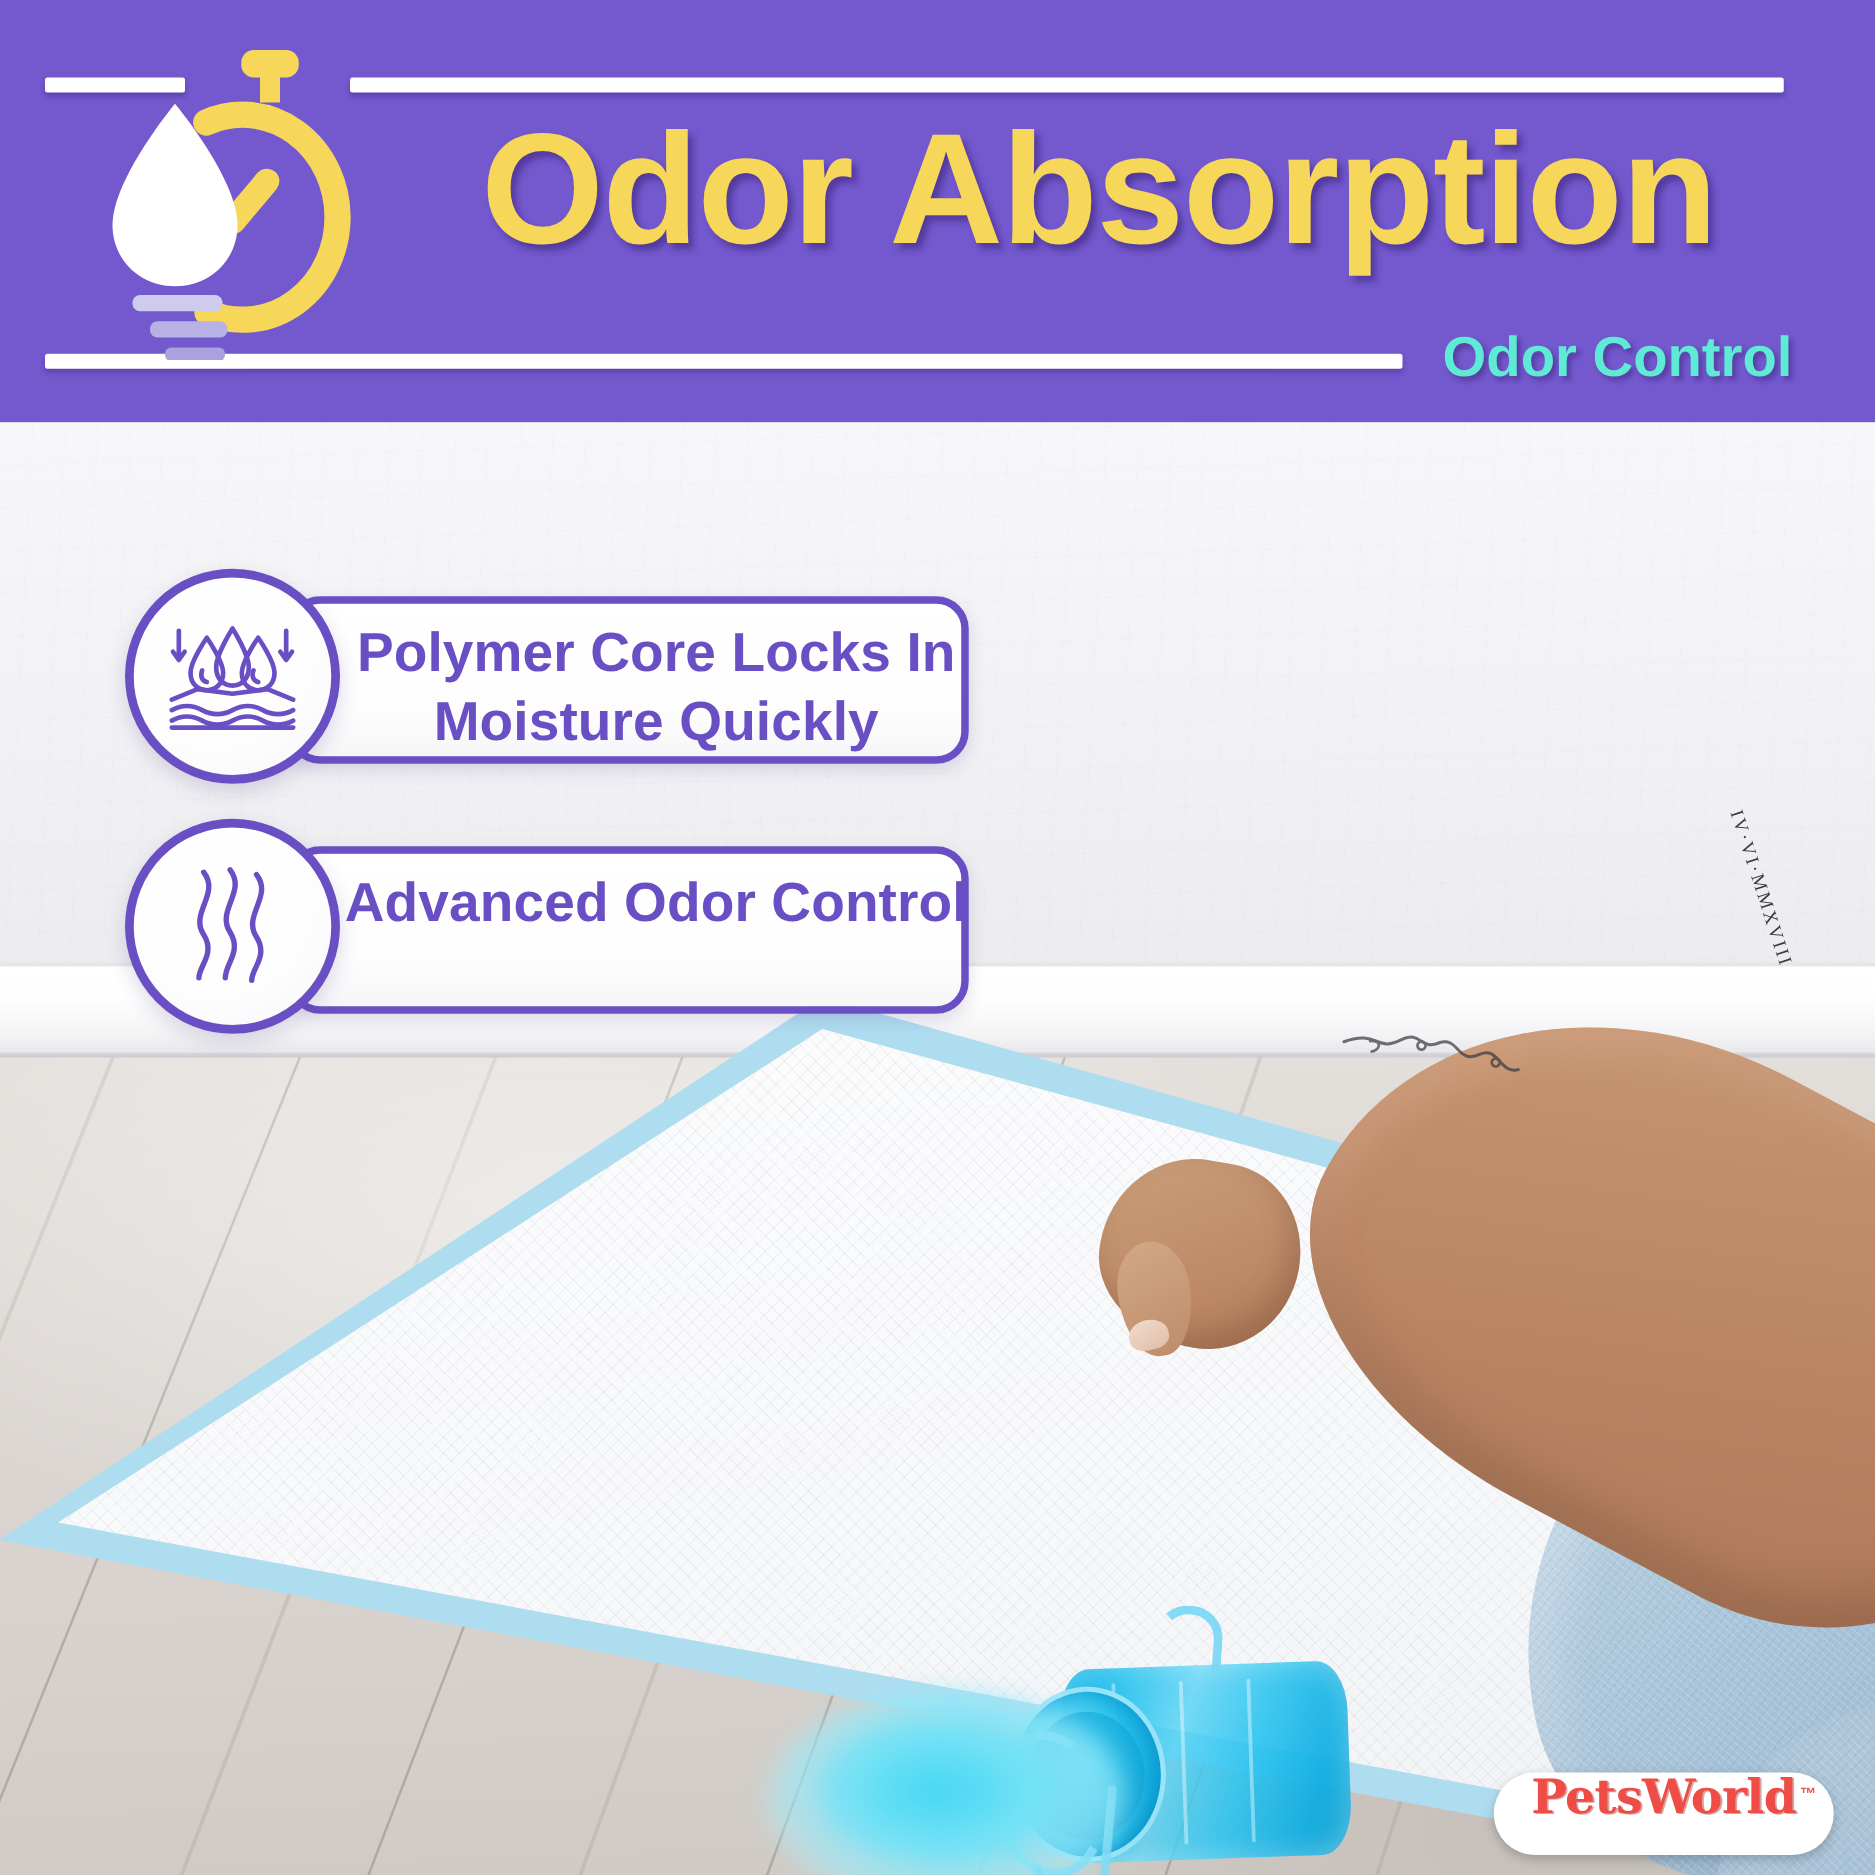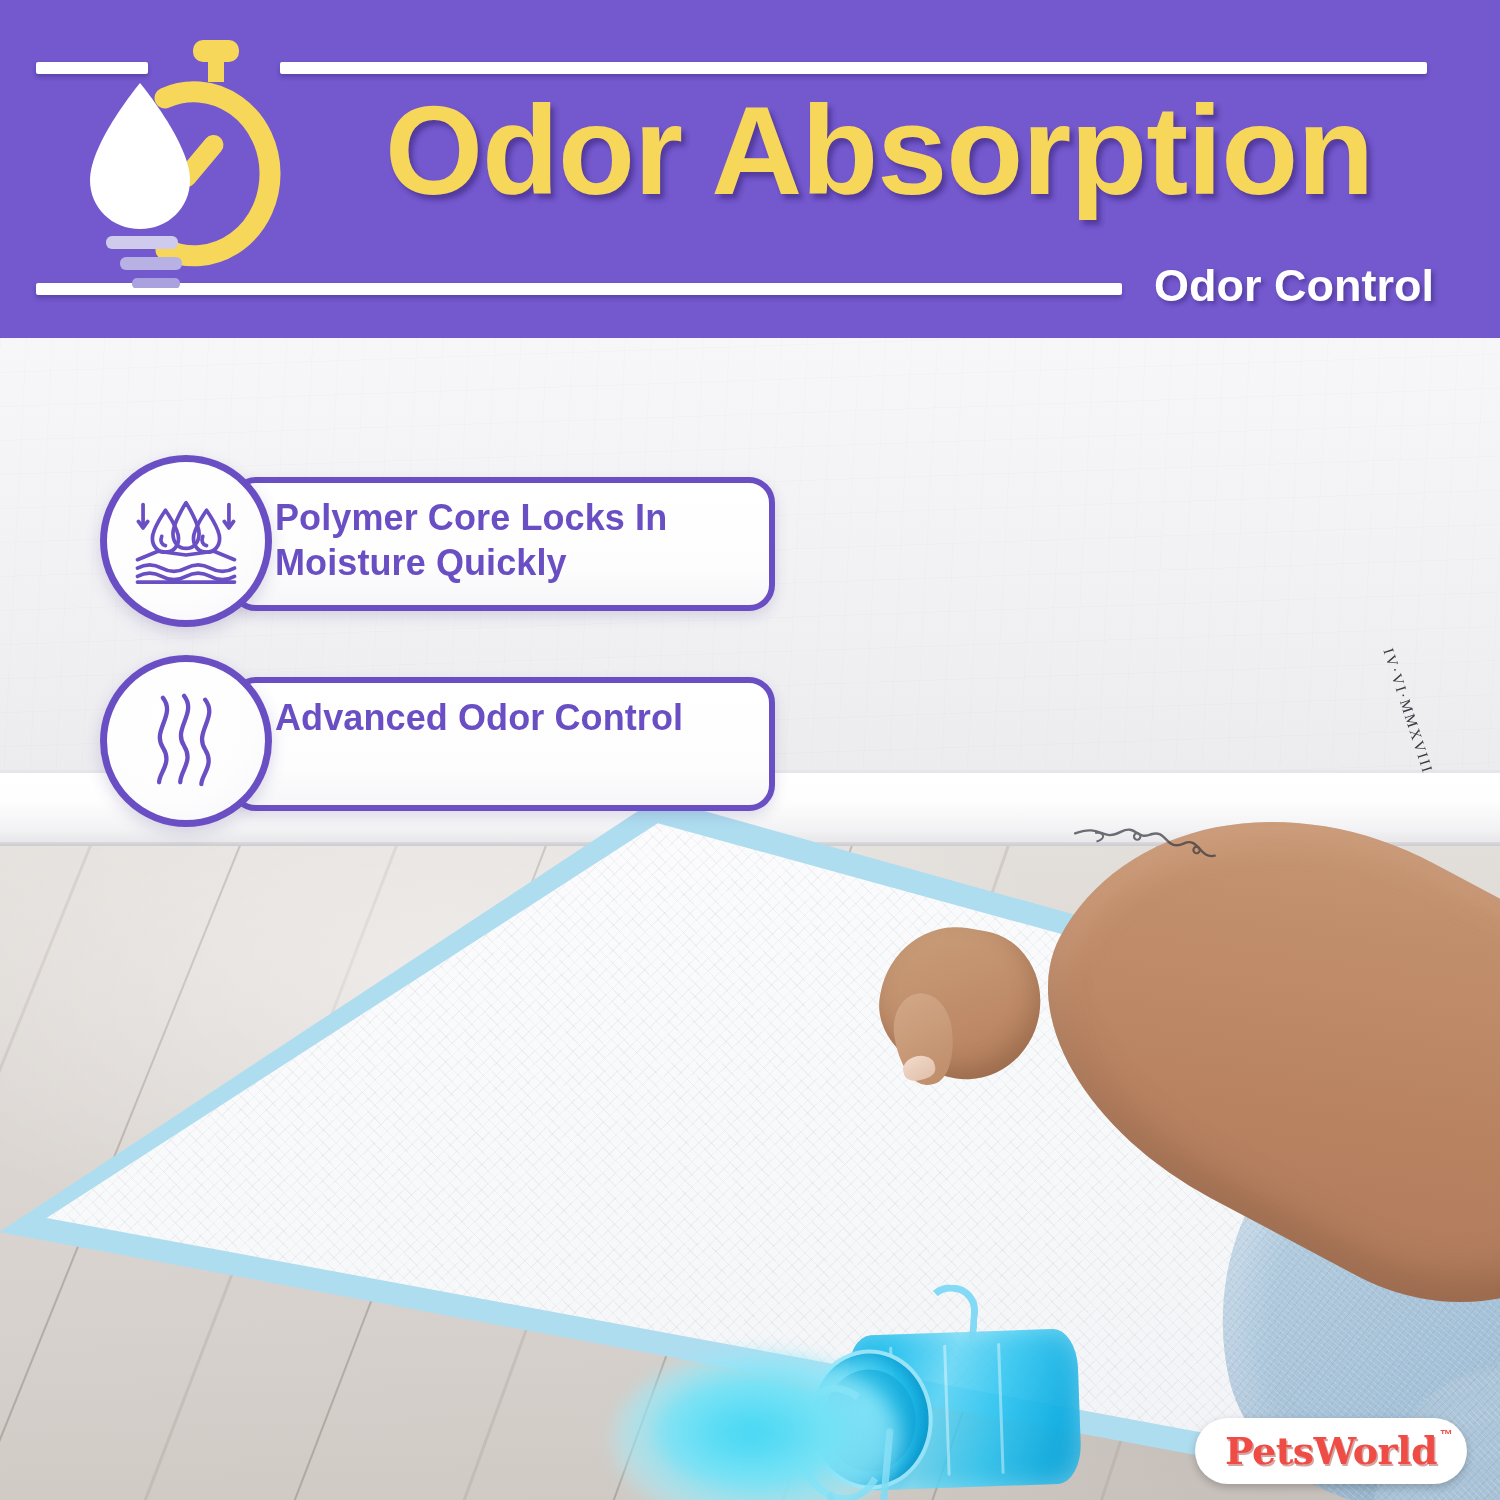--- a/index.html
+++ b/index.html
@@ -29,21 +29,21 @@
 
   .hdr-title {
     position:absolute; left:385px; top:88px;
     font-size:126px; font-weight:bold; color:#F7D759;
     letter-spacing:-1px; line-height:1;
     text-shadow:4px 5px 5px rgba(45,22,98,.45);
     white-space:nowrap;
   }
   .hdr-sub {
     position:absolute; right:66px; top:263px;
-    font-size:45px; font-weight:bold; color:#ffffff;
+    font-size:45px; font-weight:bold; color:#5eead4;
     line-height:1; white-space:nowrap;
     text-shadow:3px 3px 4px rgba(45,22,98,.40);
   }
 
   
   .photo {
     position:absolute; left:0; top:338px; width:1500px; height:1162px;
     overflow:hidden;
     background:
       linear-gradient(180deg,#F6F6F8 0%,#F2F2F4 40%,#EDEDEF 100%);
@@ -245,39 +245,40 @@
 
   .feature-pill{
     position:absolute; left:130px; top:22px; width:545px; height:134px;
     background:linear-gradient(180deg,#FFFFFF 0%,#FDFDFE 70%,#F6F6F8 100%);
     border:6px solid #6A4FC4;
     border-radius:26px;
     box-shadow:0 5px 14px rgba(70,50,120,.16);
   }
   .feature-text{
     position:absolute; left:175px; top:40px; width:500px;
-    color:#6A4FC4; font-size:36px; font-weight:bold; line-height:1.26;
+    color:#6A4FC4; font-size:44px; font-weight:bold; line-height:1.26;
     letter-spacing:.1px;
+    text-align:center;
   }
   .feature-circle{
     position:absolute; left:0; top:0; width:172px; height:172px;
     background:radial-gradient(circle at 40% 34%, #FFFFFF 0%, #FDFDFE 60%, #F5F5F8 100%);
     border:7px solid #6A4FC4;
     border-radius:50%;
     box-shadow:0 6px 16px rgba(70,50,120,.18);
     display:flex; align-items:center; justify-content:center;
   }
 
   
   .logo{
     position:absolute; left:1195px; top:1418px; width:272px; height:66px;
     background:#FFFFFF;
     border-radius:34px;
     box-shadow:0 3px 9px rgba(0,0,0,.22);
-    display:flex; align-items:center; justify-content:center;
+    display:flex; align-items:flex-start; justify-content:center;
   }
   .logo-text{
     font-size:38px; font-weight:bold; color:#EE4C44;
     letter-spacing:-.5px; line-height:1;
     text-shadow:1.5px 1.5px 0 rgba(150,30,28,.40);
     font-family:"DejaVu Serif", serif;
   }
   .logo-tm{
     position:absolute; right:14px; top:9px;
     font-size:13px; font-weight:bold; color:#EE4C44;

